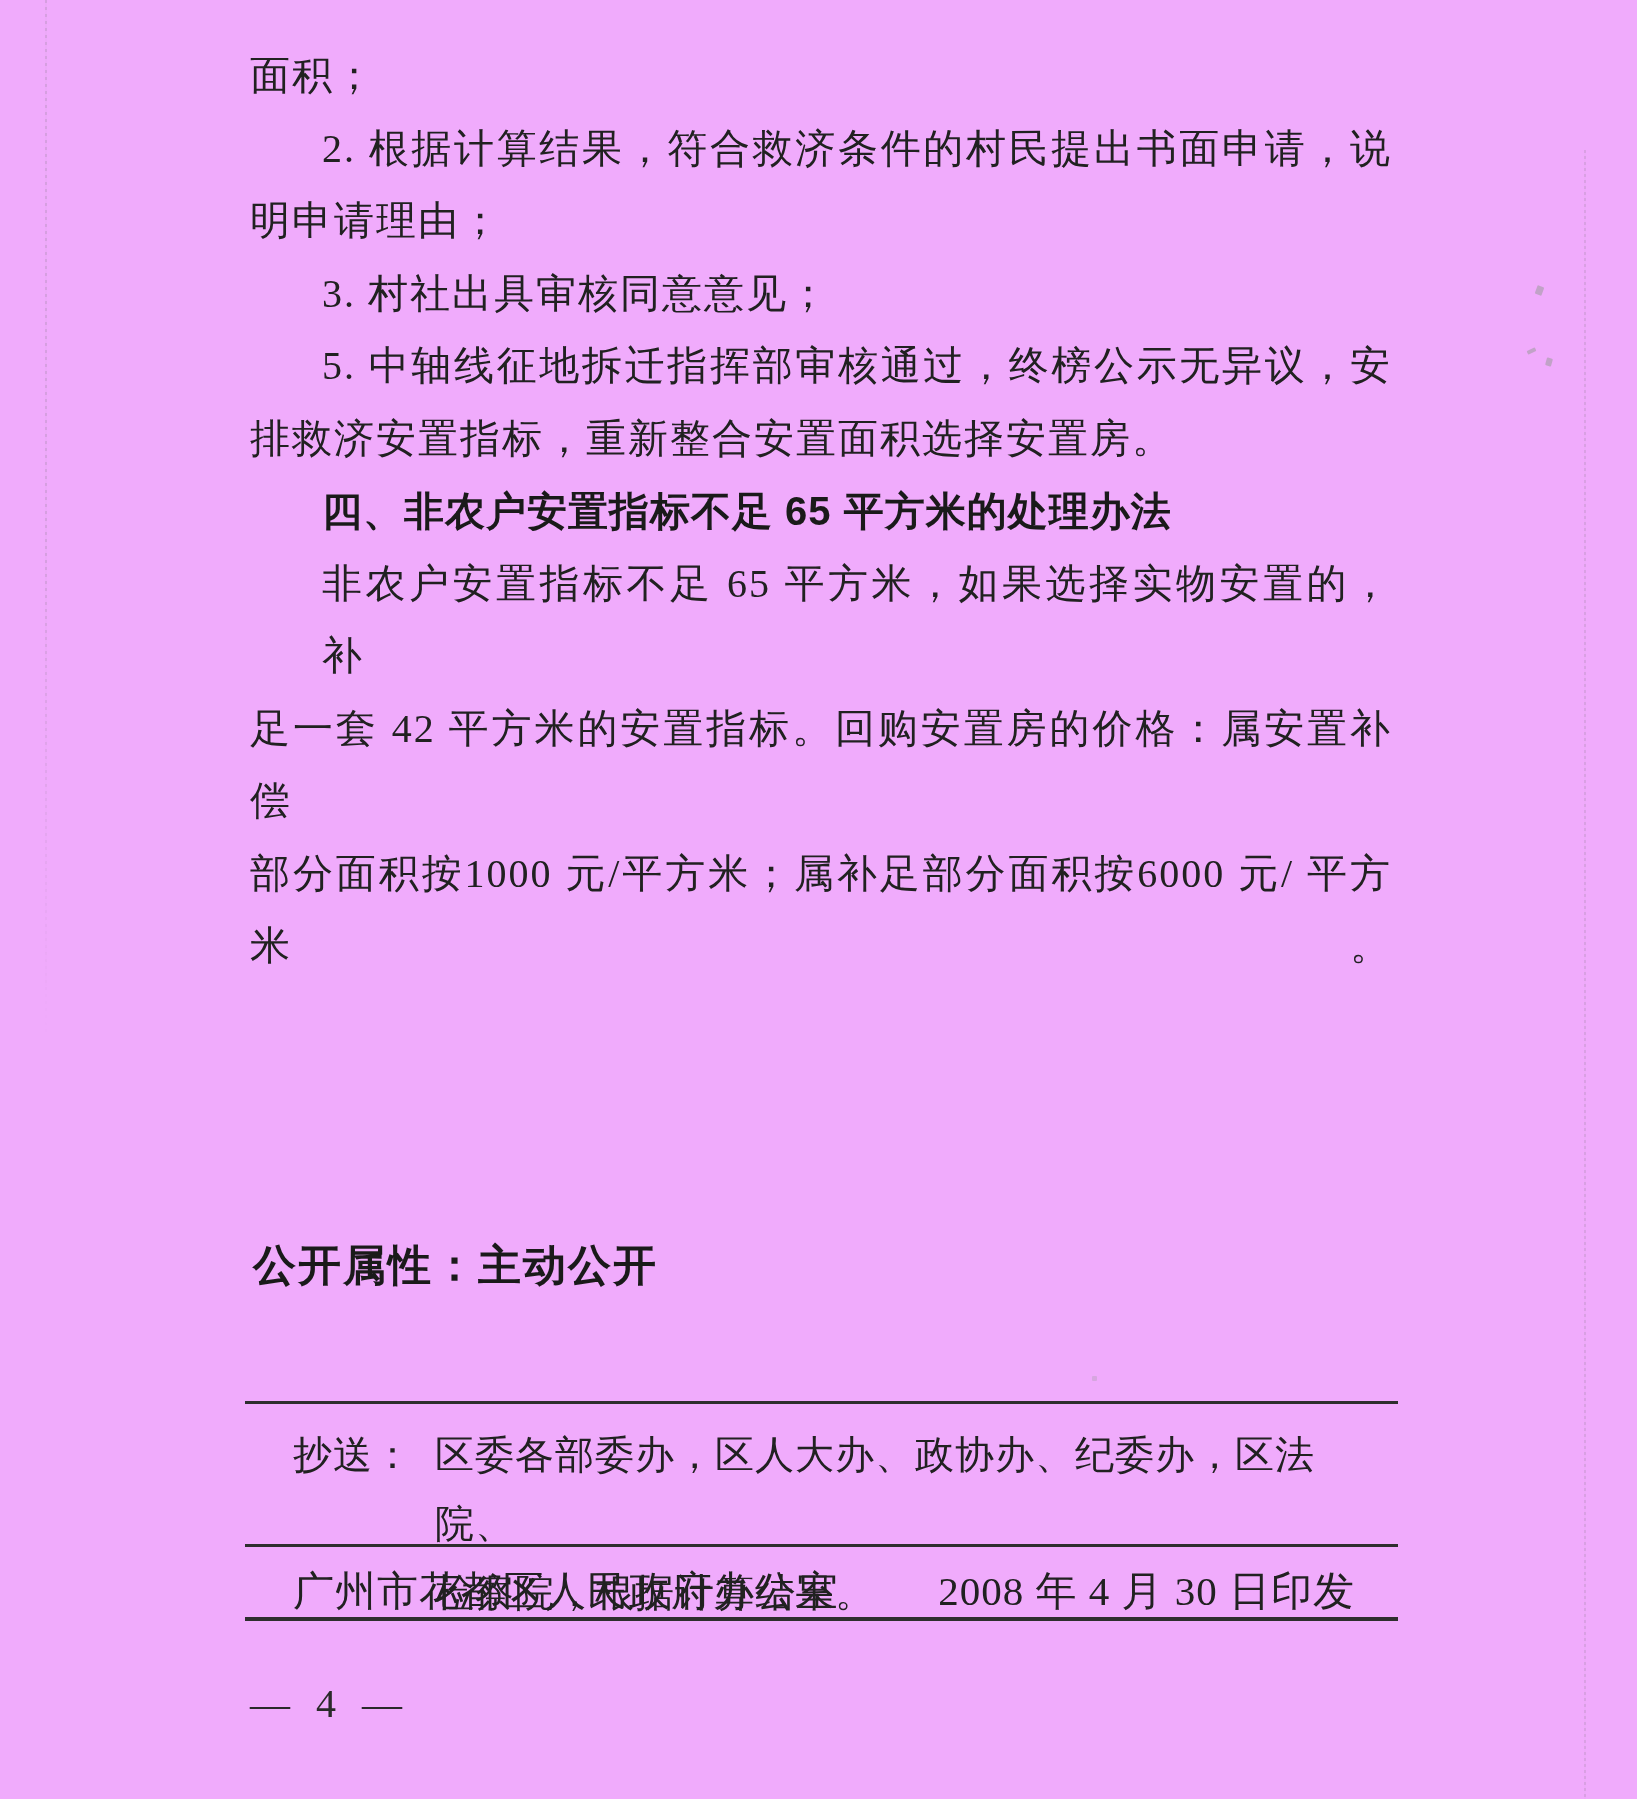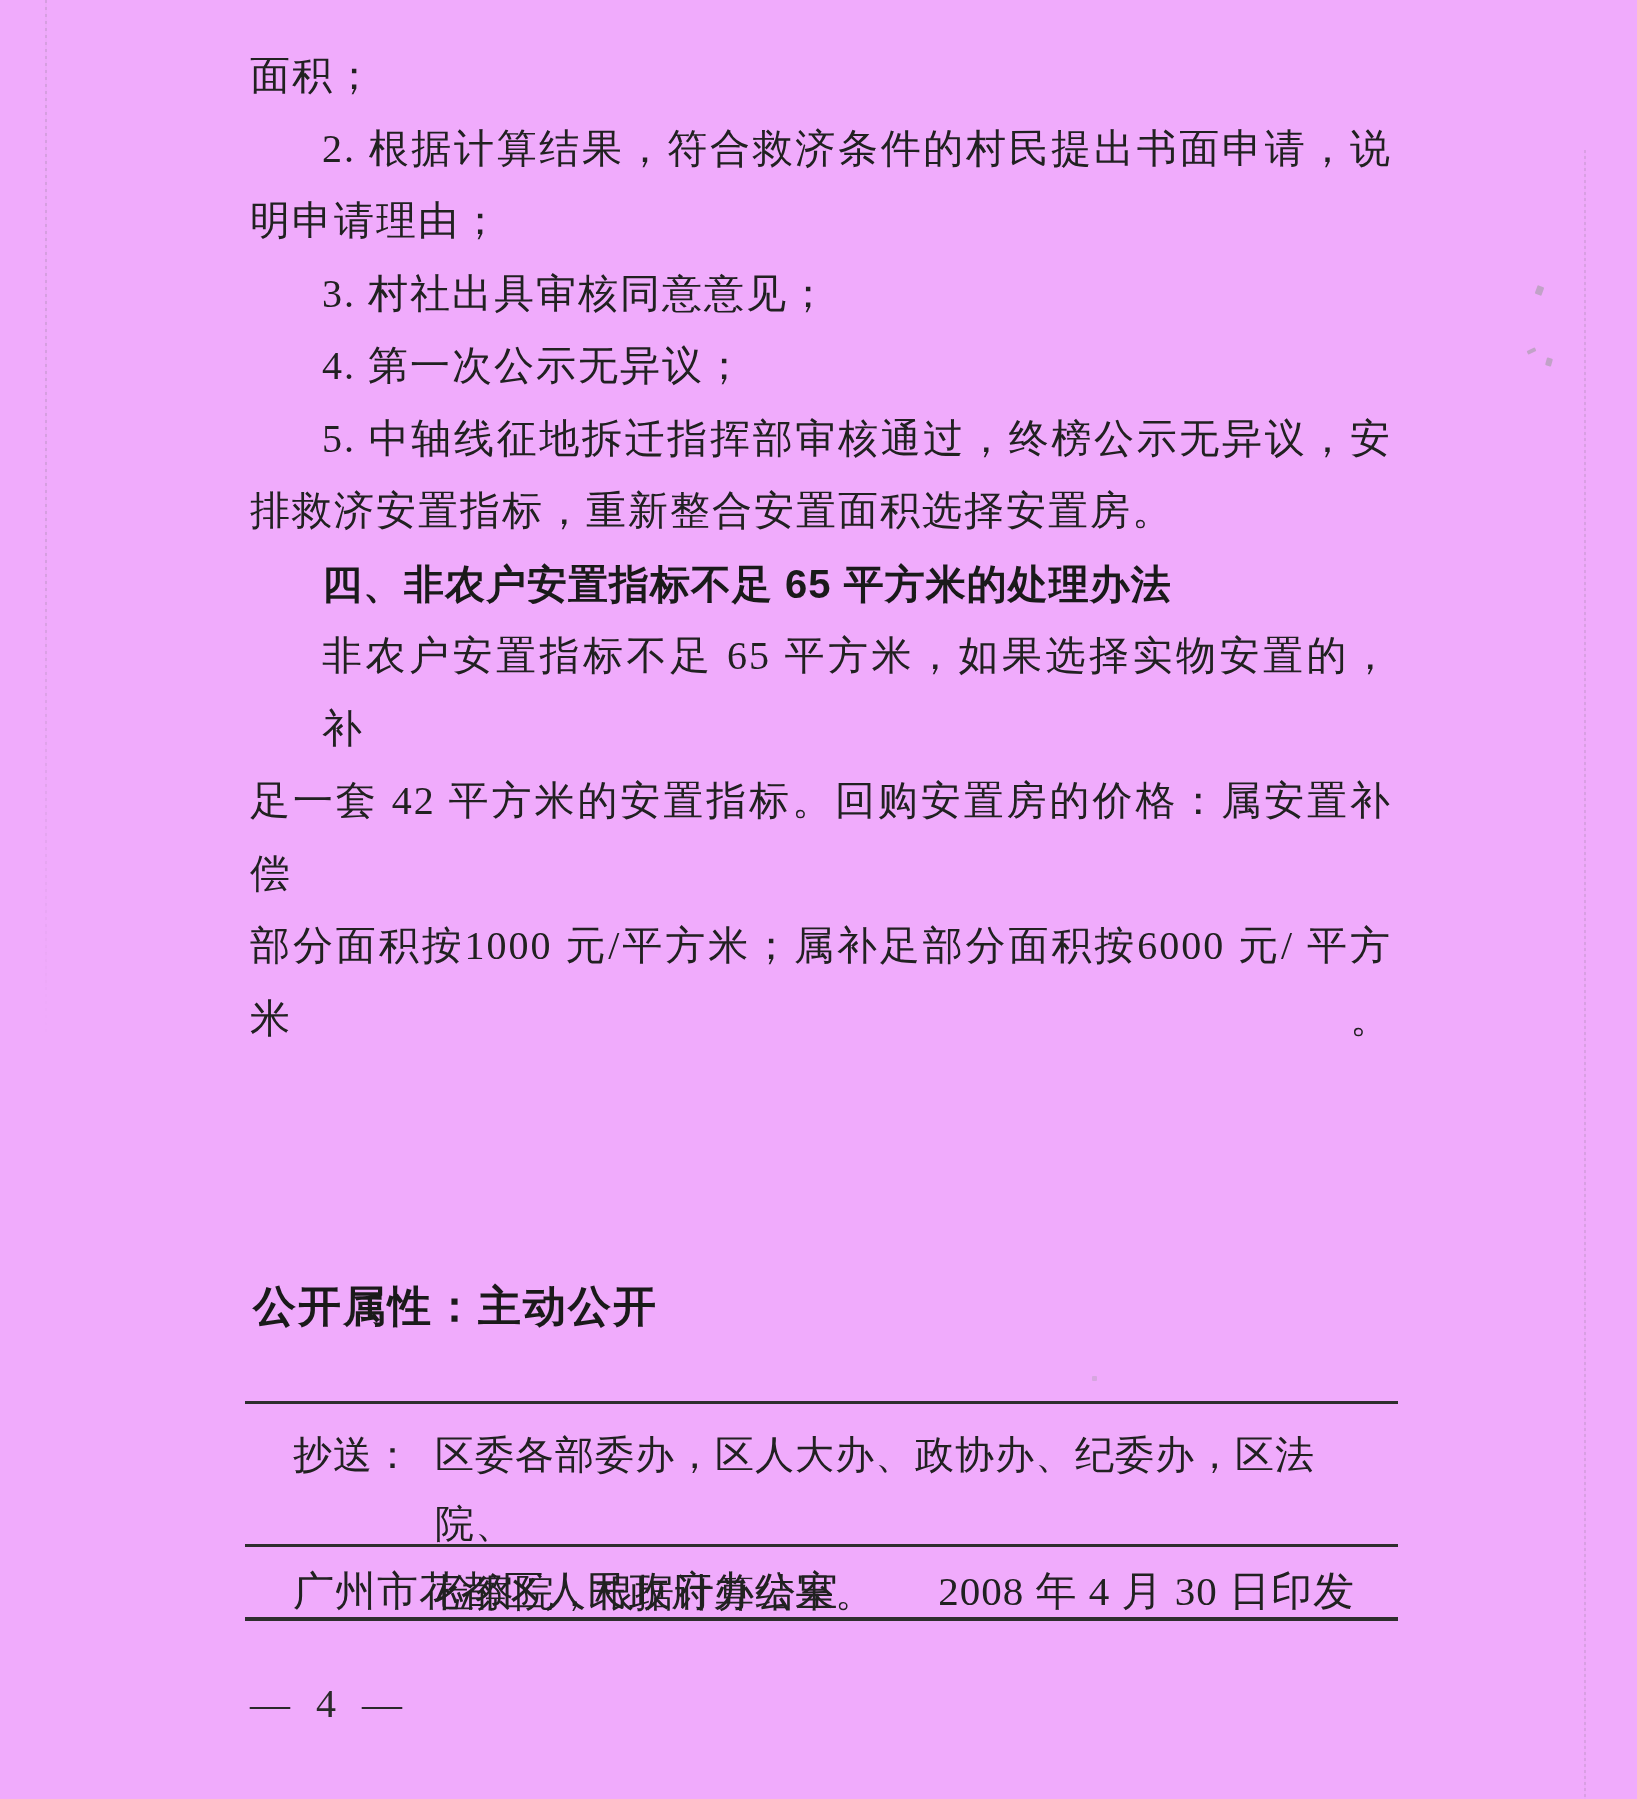--- a/index.html
+++ b/index.html
@@ -42,21 +42,21 @@
   .line { text-align:left; }
   .line.justify { text-align:justify; text-align-last:justify; }
   .line.indent { padding-left:72px; }
   .line.heading {
     font-family:"Liberation Sans","DejaVu Sans",sans-serif;
     font-weight:bold; letter-spacing:1px; color:#1a1a1a;
   }
 
   
   .attr-line {
-    position:absolute; left:253px; top:1278px;
+    position:absolute; left:253px; top:1237px;
     font-family:"Liberation Sans","DejaVu Sans",sans-serif;
     font-weight:bold; font-size:43px; letter-spacing:2px; color:#1a1a1a;
   }
 
   
   .rule { position:absolute; left:245px; width:1153px; background:#2e2e2e; }
   .rule-1 { top:1401px; height:3px; }
   .rule-2 { top:1544px; height:3px; }
   .rule-3 { top:1617px; height:4px; }
 
@@ -92,21 +92,20 @@
   <div class="speck speck-1"></div>
   <div class="speck speck-2"></div>
   <div class="speck speck-3"></div>
   <div class="speck speck-4"></div>
 
   <div class="body-text">
     <div class="line">面积；</div>
     <div class="line indent justify">2. 根据计算结果，符合救济条件的村民提出书面申请，说</div>
     <div class="line">明申请理由；</div>
     <div class="line indent">3. 村社出具审核同意意见；</div>
-    <div class="line indent">4. 第一次公示无异议；</div>
     <div class="line indent justify">5. 中轴线征地拆迁指挥部审核通过，终榜公示无异议，安</div>
     <div class="line">排救济安置指标，重新整合安置面积选择安置房。</div>
     <div class="line indent heading">四、非农户安置指标不足 65 平方米的处理办法</div>
     <div class="line indent justify">非农户安置指标不足 65 平方米，如果选择实物安置的，补</div>
     <div class="line justify">足一套 42 平方米的安置指标。回购安置房的价格：属安置补偿</div>
     <div class="line justify">部分面积按1000 元/平方米；属补足部分面积按6000 元/ 平方米。</div>
   </div>
 
   <div class="attr-line">公开属性：主动公开</div>
 

